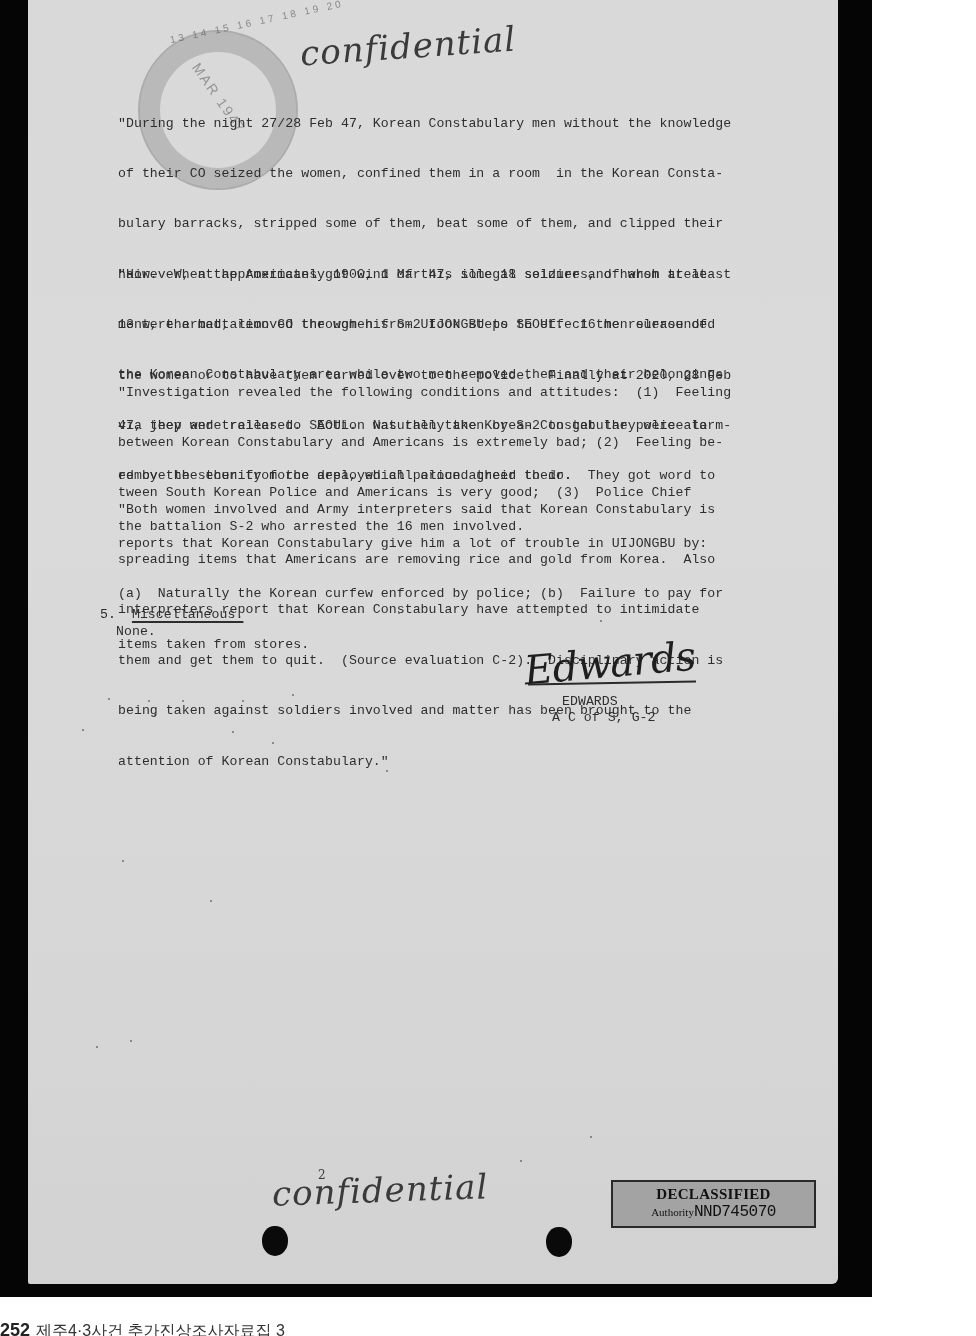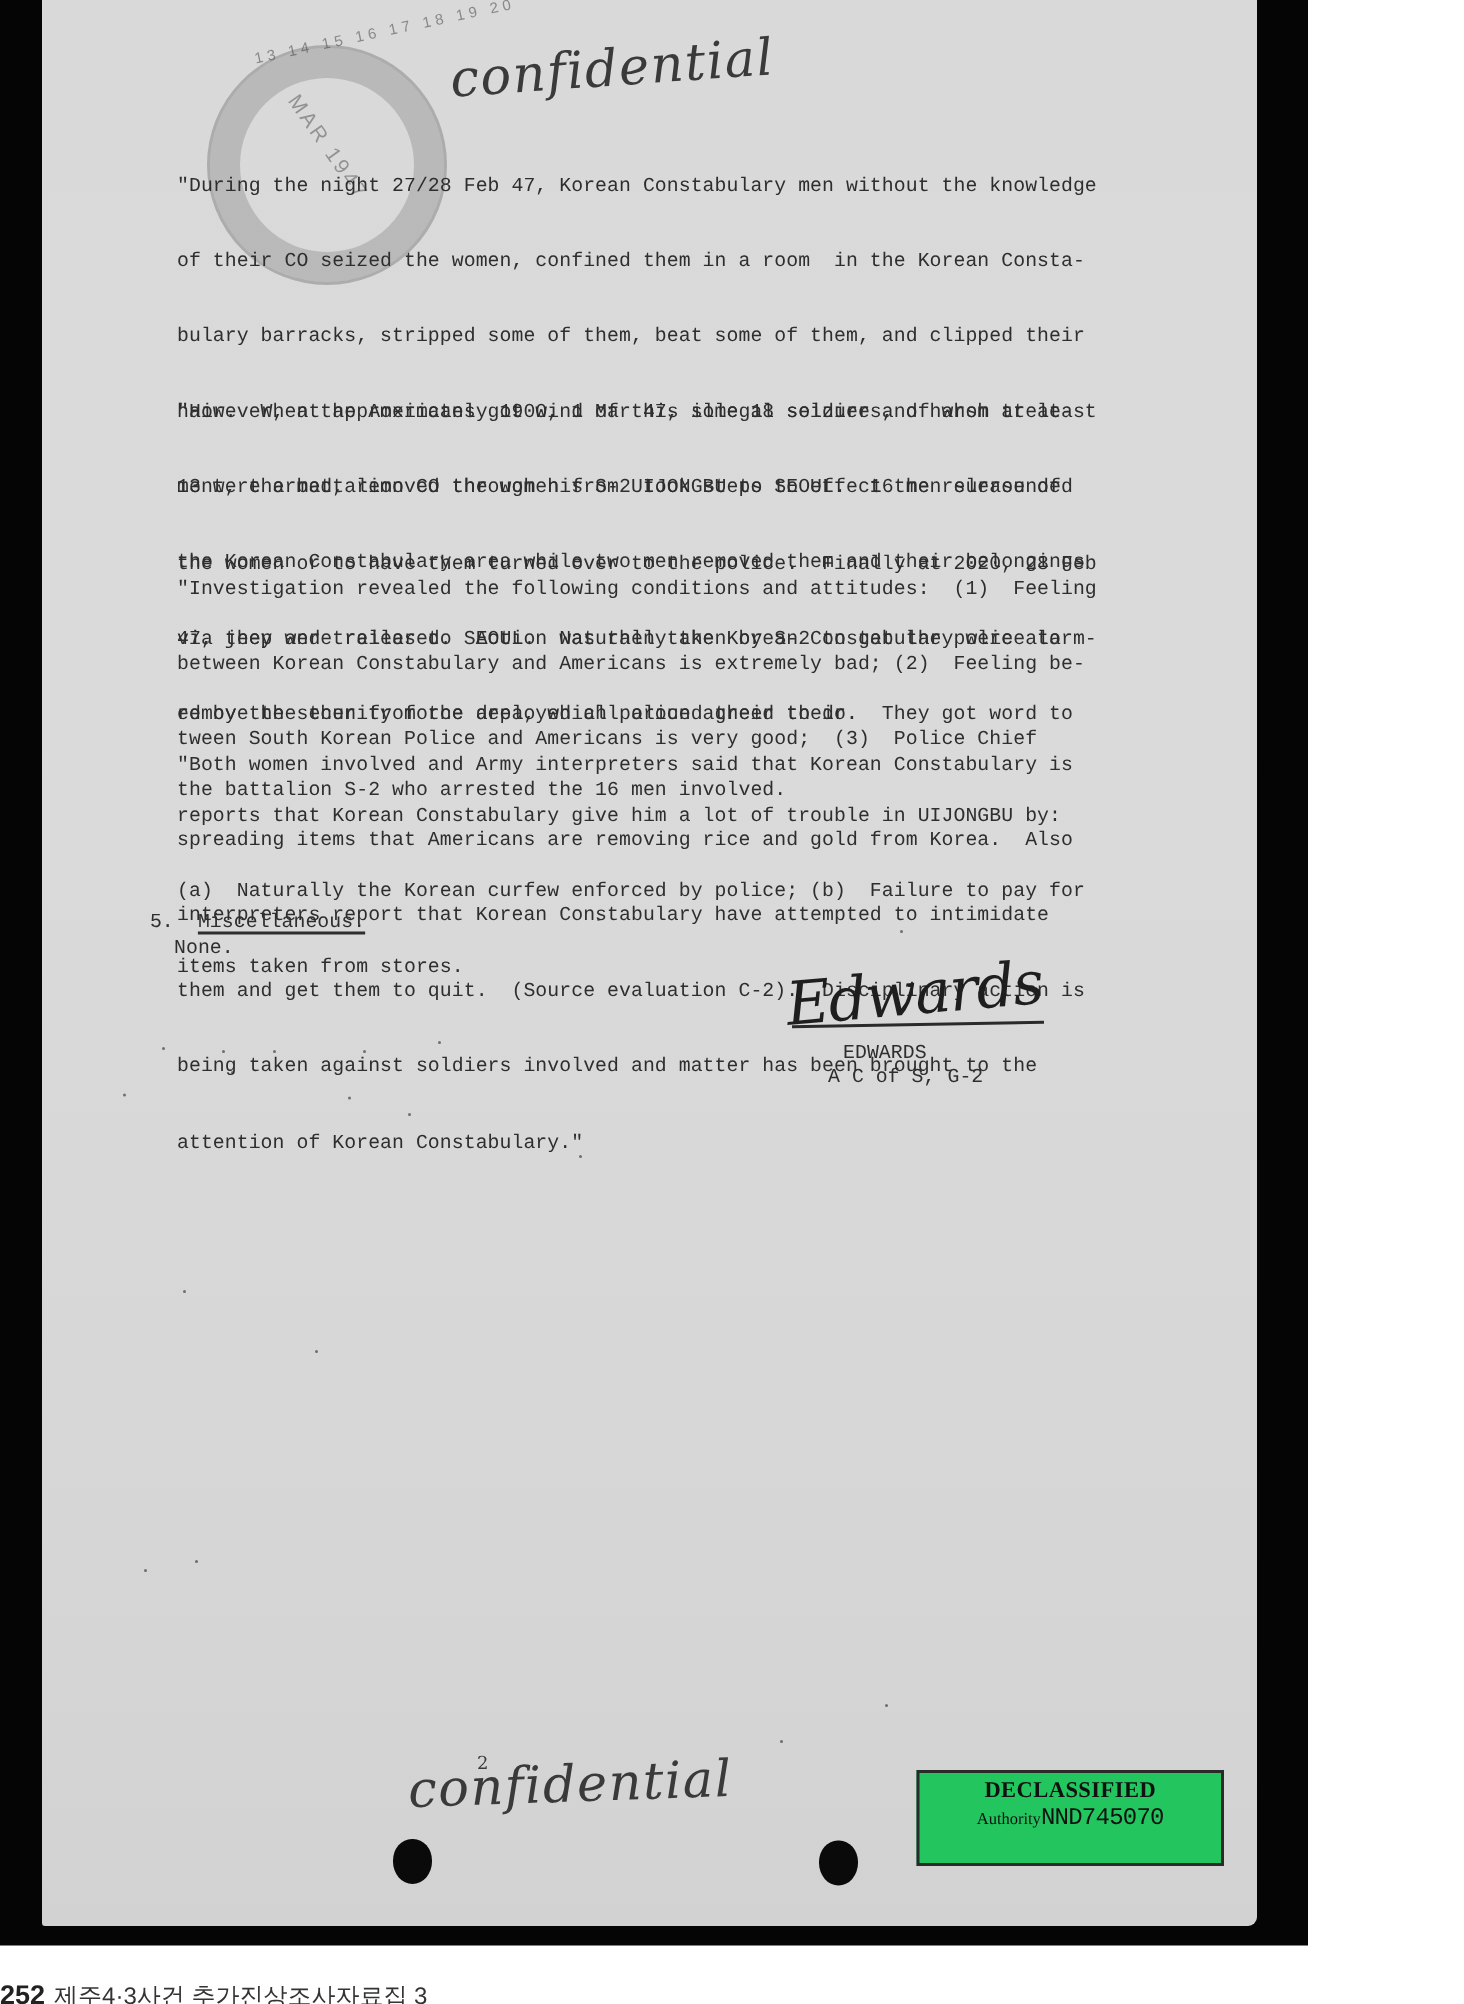--- a/index.html
+++ b/index.html
@@ -69,22 +69,22 @@
       position: absolute; left: 168px; top: 16px; font-size: 10px; color: rgba(70,70,70,0.55);
       font-family: "Liberation Sans", sans-serif; letter-spacing: 3px;
       transform: rotate(-12deg);
     }
     .stamp-center {
       position: absolute; left: 178px; top: 90px; font-size: 14px; color: rgba(60,60,60,0.45);
       font-family: "Liberation Sans", sans-serif; transform: rotate(55deg); letter-spacing: 2px;
     }
 
     .declass-box {
-      position: absolute; left: 611px; top: 1180px; width: 205px; height: 64px;
-      background: #22c55e; border: 2px solid #2a2a2a;
+      position: absolute; left: 611px; top: 1180px; width: 205px; height: 48px;
+      background: #a3a3a3; border: 2px solid #2a2a2a;
       font-family: "Liberation Serif", serif; color: #111;
       text-align: center;
     }
     .declass-title { display: block; margin-top: 4px; font-size: 15px; font-weight: bold; letter-spacing: 0.3px; }
     .declass-auth { display: block; margin-top: 0px; font-size: 11px; }
     .declass-auth-value { font-family: Liberation Mono, monospace; font-size: 16px; letter-spacing: -0.5px; }
 
     .punch-hole {
       position: absolute; width: 26px; height: 30px; border-radius: 48% 48% 50% 50%;
       background: #0a0a0a;

